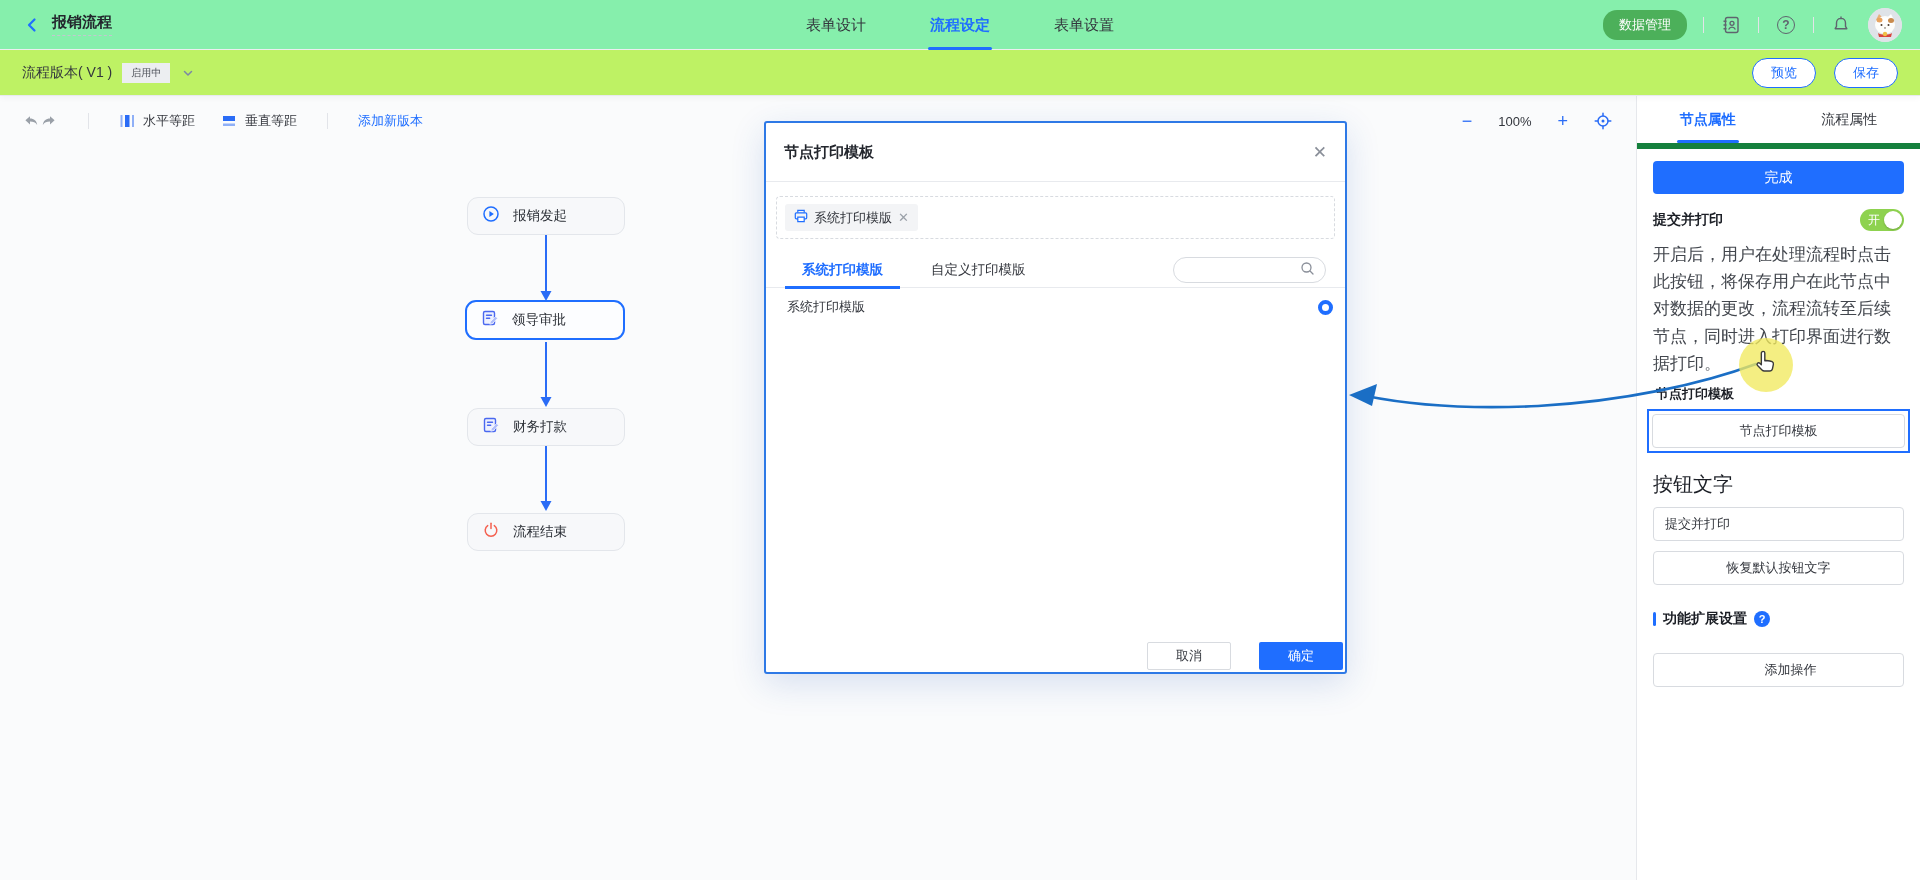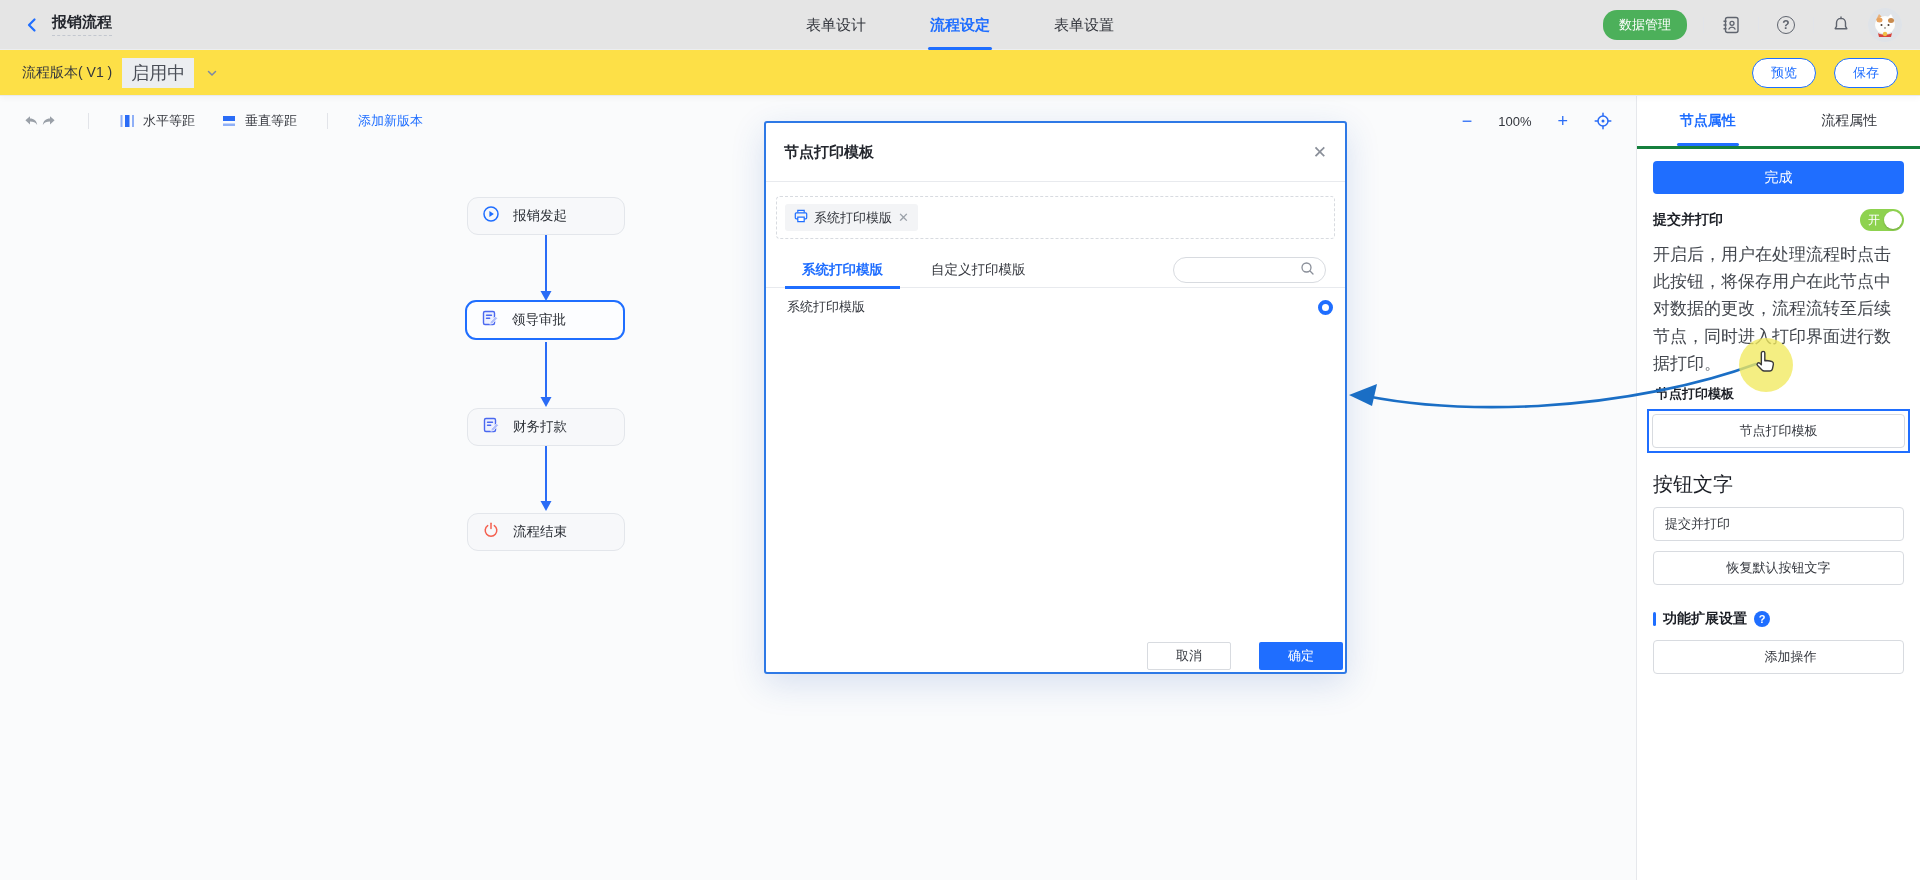--- a/index.html
+++ b/index.html
@@ -1,39 +1,39 @@
 <!DOCTYPE html>
 <html><head>
 <meta charset="utf-8">
 <style>
   * { margin:0; padding:0; box-sizing:border-box; }
   html,body { width:1920px; height:880px; overflow:hidden; }
   body { font-family:"Liberation Sans","DejaVu Sans",sans-serif; color:#23262d; background:#fff; }
   .app { position:relative; width:1920px; height:880px; }
 
   
-  .topbar { height:50px; background:#e5e5e5; border-bottom:1px solid #eceef1; display:flex; align-items:center; position:relative; z-index:30; }
+  .topbar { height:50px; background:#86efac; border-bottom:1px solid #eceef1; display:flex; align-items:center; position:relative; z-index:30; }
   .tb-left { display:flex; align-items:center; gap:10px; padding-left:22px; width:560px; }
   .back-btn { width:20px; height:20px; display:flex; align-items:center; justify-content:center; cursor:pointer; }
   .app-title { font-size:15px; font-weight:700; color:#23262d; border-bottom:1px dashed #c3c7cf; padding-bottom:3px; }
   .tb-tabs { display:flex; gap:64px; position:absolute; left:50%; transform:translateX(-50%); top:0; height:62px; }
   .tb-tab { font-size:15px; color:#33363d; display:flex; align-items:center; height:50px; position:relative; cursor:pointer; }
   .tb-tab.active { color:#1f6eff; font-weight:600; }
   .tb-tab.active:after { content:""; position:absolute; left:-2px; right:-2px; bottom:0; height:3px; background:#1f6eff; border-radius:2px; }
   .tb-right { margin-left:auto; display:flex; align-items:center; gap:16px; padding-right:18px; }
   .pill-green { background:#4cb05a; color:#fff; font-size:13px; border-radius:14px; padding:6px 16px; border:none; cursor:pointer; }
   .v-div { width:1px; height:16px; background:#e2e4e9; }
   .icon-btn { width:22px; height:22px; display:flex; align-items:center; justify-content:center; cursor:pointer; }
   .help-circle { width:18px; height:18px; border:1.5px solid #5f646e; border-radius:50%; color:#5f646e; font-size:12px; font-weight:700; display:flex; align-items:center; justify-content:center; }
   .avatar { width:34px; height:34px; border-radius:50%; overflow:hidden; background:#e3e6ea; cursor:pointer; }
 
   
-  .versionbar { height:46px; background:#fde047; border-bottom:1px solid #e8eaee; display:flex; align-items:center; padding:0 22px; position:relative; z-index:25; box-shadow:0 2px 6px rgba(20,30,60,.04); }
+  .versionbar { height:46px; background:#bef264; border-bottom:1px solid #e8eaee; display:flex; align-items:center; padding:0 22px; position:relative; z-index:25; box-shadow:0 2px 6px rgba(20,30,60,.04); }
   .vb-label { font-size:14px; color:#33363d; }
-  .vb-badge { margin-left:10px; background:#eceef1; color:#4a4e57; font-size:18px; border-radius:0; padding:3px 9px; }
+  .vb-badge { margin-left:10px; background:#eceef1; color:#4a4e57; font-size:10px; border-radius:0; padding:3px 9px; }
   .vb-caret { margin-left:12px; cursor:pointer; display:flex; align-items:center; }
   .vb-right { margin-left:auto; display:flex; gap:18px; }
   .btn-outline-pill { border:1px solid #1f6eff; color:#1f6eff; background:#fff; font-size:13px; border-radius:15px; padding:5px 18px; cursor:pointer; }
 
   
   .content { position:relative; height:784px; display:flex; }
   .canvas { flex:1; background:#fafbfc; position:relative; }
 
   .toolbar { position:absolute; top:0; left:0; right:0; height:50px; display:flex; align-items:center; padding-left:22px; }
   .tool-ico { width:18px; height:18px; display:flex; align-items:center; justify-content:center; cursor:pointer; }
@@ -78,21 +78,21 @@
   .m-search input { border:none; outline:none; flex:1; font-size:12px; background:transparent; width:100px; }
   .m-list-row { height:38px; display:flex; align-items:center; padding:0 12px 0 21px; cursor:pointer; }
   .m-list-label { font-size:13px; color:#33363d; }
   .radio-sel { margin-left:auto; width:15px; height:15px; border-radius:50%; border:4.5px solid #1f6eff; background:#fff; }
   .modal-foot { position:absolute; right:2px; bottom:2px; display:flex; gap:28px; }
   .btn-cancel { width:84px; height:28px; background:#fff; border:1px solid #d8dbe0; border-radius:2px; font-size:13px; color:#33363d; cursor:pointer; }
   .btn-confirm { width:84px; height:28px; background:#1f6eff; border:none; border-radius:2px; font-size:13px; color:#fff; cursor:pointer; }
 
   
   .panel { width:284px; background:#fff; border-left:1px solid #e6e8ec; position:relative; z-index:5; }
-  .panel-tabs { height:53px; border-bottom:3px solid #15803d; display:flex;justify-content:space-between; }
+  .panel-tabs { height:53px; border-bottom:6px solid #15803d; display:flex;justify-content:space-between; }
   .p-tab { flex:1; display:flex; align-items:center; justify-content:center; font-size:14px; color:#33363d; position:relative; cursor:pointer; }
   .p-tab.active { color:#1f6eff; font-weight:600; }
   .p-tab.active:after { content:""; position:absolute; bottom:0; left:50%; transform:translateX(-50%); width:62px; height:3px; background:#1f6eff; border-radius:2px; }
   .panel-body { padding:12px 16px 0 16px; }
   .btn-primary-full { width:100%; height:33px; background:#1f6eff; color:#fff; border:none; border-radius:4px; font-size:14px; cursor:pointer; }
   .sp-row { display:flex; align-items:center; margin-top:15px; }
   .sp-label { font-size:14px; font-weight:700; color:#1c1f26; }
   .toggle { margin-left:auto; width:44px; height:22px; border-radius:11px; background:#8ed24f; display:flex; align-items:center; cursor:pointer; position:relative; }
   .toggle-txt { color:#fff; font-size:12px; margin-left:8px; }
   .toggle-knob { position:absolute; right:2px; top:2px; width:18px; height:18px; background:#fff; border-radius:50%; box-shadow:0 1px 2px rgba(0,0,0,.2); }
@@ -100,21 +100,21 @@
   .p-sublabel { margin-top:8px; font-size:13px; font-weight:600; color:#1c1f26; padding-left:3px; }
   .hl-box { margin-top:6px; margin-left:-6px; margin-right:-6px; border:2px solid #1f6eff; padding:3px; background:#fff; }
   .btn-plain { width:100%; height:34px; background:#fff; border:1px solid #d8dbe0; border-radius:4px; font-size:13px; color:#33363d; cursor:pointer; }
   .p-field-label { margin-top:18px; font-size:20px; font-weight:400; color:#1c1f26; }
   .p-input { margin-top:9px; width:100%; height:34px; border:1px solid #d8dbe0; border-radius:4px; padding:0 11px; font-size:13px; color:#33363d; outline:none; background:#fff; }
   .mt10 { margin-top:10px; }
   .ext-head { margin-top:25px; display:flex; align-items:center; gap:7px; }
   .ext-bar { width:3px; height:14px; background:#1f6eff; border-radius:2px; }
   .ext-label { font-size:14px; font-weight:700; color:#1c1f26; }
   .q-badge { width:16px; height:16px; border-radius:50%; background:#1f6eff; color:#fff; font-size:11px; font-weight:700; display:flex; align-items:center; justify-content:center; }
-  .mt12 { margin-top:12px;padding-left:24px; }
+  .mt12 { margin-top:25px;padding-left:24px; }
 </style>
 </head>
 <body>
 
 <div class="app">
 
   <div class="topbar">
     <div class="tb-left">
       <span class="back-btn">
         <svg width="16" height="16" viewBox="0 0 16 16">

